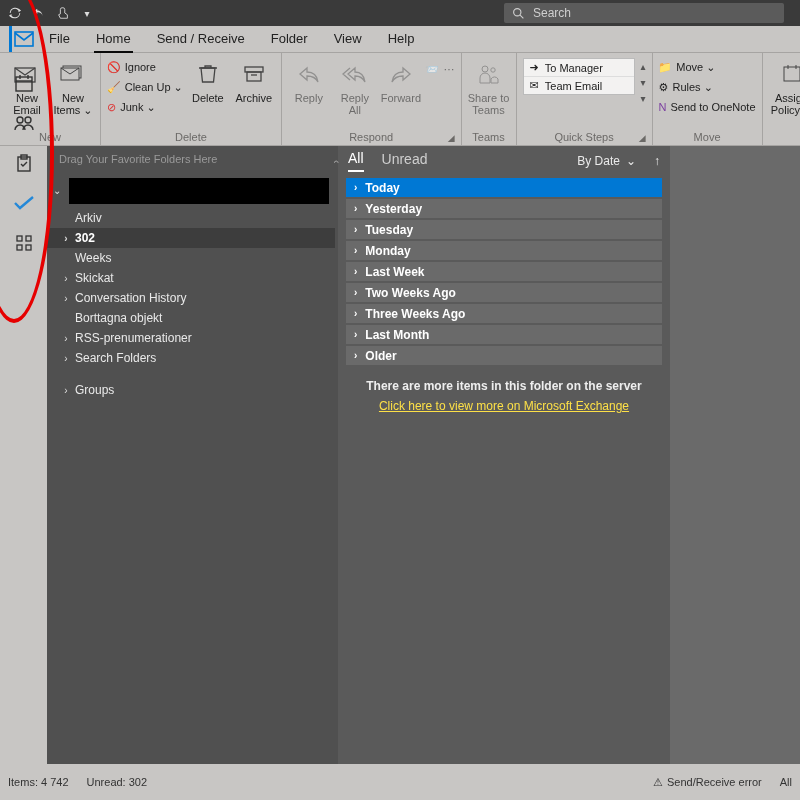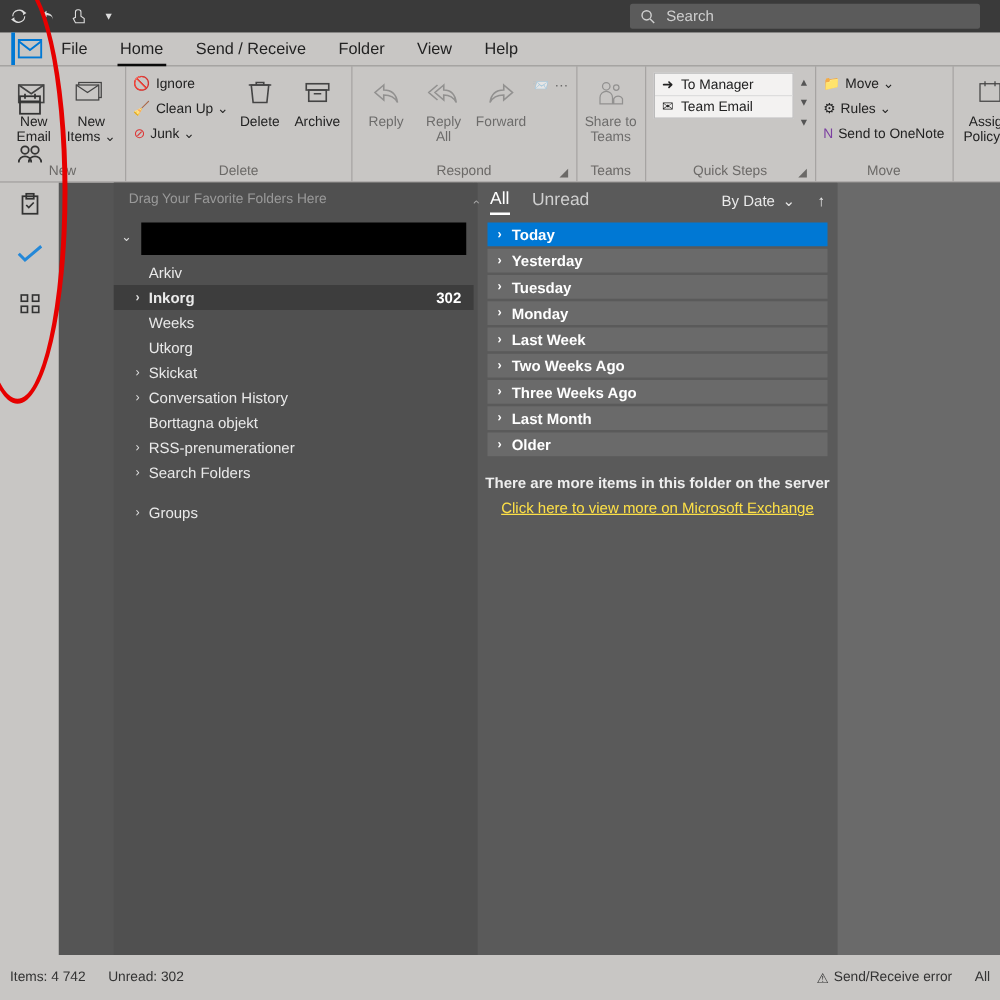--- a/index.html
+++ b/index.html
@@ -54,21 +54,21 @@
   .qs-side div{height:16px;display:flex;align-items:center;justify-content:center;color:#555;font-size:10px;}
 
   
   .body-area{flex:1;display:flex;min-height:0;}
   .appnav{width:47px;background:var(--ribbon-bg);display:flex;flex-direction:column;align-items:center;padding-top:0;gap:14px;position:relative;}
   .appnav .nav-item{width:30px;height:26px;display:flex;align-items:center;justify-content:center;color:#333;cursor:pointer;}
   .appnav .nav-item.active{color:var(--blue-accent);}
   .appnav .nav-item.active-left::before{content:"";position:absolute;left:0;width:3px;height:26px;background:var(--blue-accent);}
 
   
-  .folderpane{width:288px;background:var(--folder-pane-bg);color:#e9e9e9;display:flex;flex-direction:column;font-size:12px;margin-left:44px;}
+  .folderpane{width:288px;background:var(--folder-pane-bg);color:#e9e9e9;display:flex;flex-direction:column;font-size:12px;}
   .fav-drop{height:26px;padding:0 12px;display:flex;align-items:center;color:#9a9a9a;font-size:11px;}
   .acct-header{margin:6px 6px 4px;height:26px;background:#000;}
   .folder-list{display:flex;flex-direction:column;}
   .folder-item{display:flex;align-items:center;height:20px;padding:0 10px 0 14px;cursor:pointer;}
   .folder-item .chev{width:10px;text-align:center;margin-right:4px;color:#ddd;font-size:10px;}
   .folder-item.no-chev{padding-left:28px;}
   .folder-item .nm{flex:1;white-space:nowrap;overflow:hidden;text-overflow:ellipsis;}
   .folder-item .cnt{font-weight:bold;color:#fff;}
   .folder-item.selected{background:#3d3d3d;font-weight:bold;}
   .folder-gap{height:12px;}
@@ -381,28 +381,24 @@
       <div style="display:flex;align-items:center;padding-left:6px">
           <span style="color:#ddd;font-size:10px;width:10px">⌄</span>
         <div class="acct-header" style="flex:1"></div>
       </div>
       <div class="folder-list">
         <div class="folder-item no-chev">
             <span class="nm">Arkiv</span>
           </div>
         <div class="folder-item selected">
             <span class="chev">›</span>
-            <span class="nm">Inkorg</span>
             <span class="cnt">302</span>
           </div>
         <div class="folder-item no-chev">
             <span class="nm">Weeks</span>
-          </div>
-        <div class="folder-item no-chev">
-            <span class="nm">Utkorg</span>
           </div>
         <div class="folder-item">
             <span class="chev">›</span>
             <span class="nm">Skickat</span>
           </div>
         <div class="folder-item">
             <span class="chev">›</span>
             <span class="nm">Conversation History</span>
           </div>
         <div class="folder-item no-chev">

